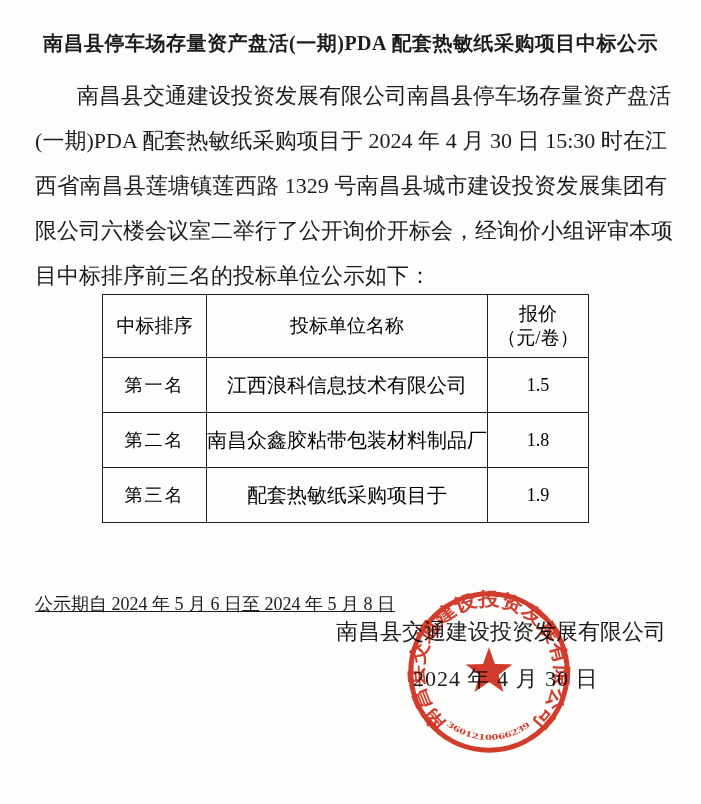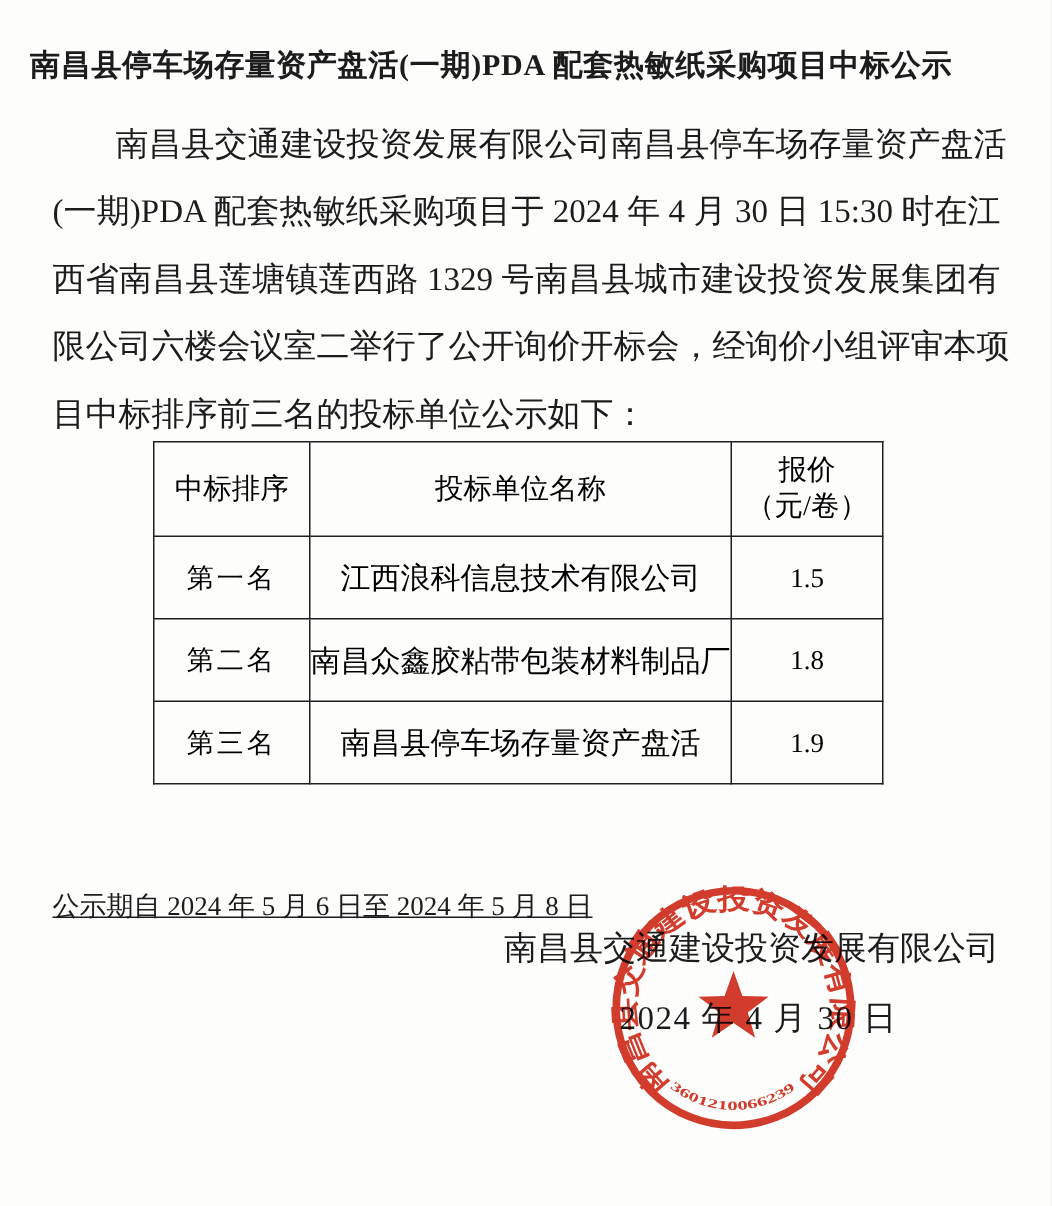--- a/index.html
+++ b/index.html
@@ -7,21 +7,21 @@
     position:relative;
     width:701px;height:804px;
     margin:0 auto;
     background:#fdfdfc;
     font-family:"Liberation Serif", serif;
     color:#1c1c1c;
     overflow:hidden;
   }
   .doc-title{
     position:absolute;top:30px;left:20px;right:20px;
-    text-align:left;
+    text-align:center;
     font-size:20px;font-weight:bold;
     letter-spacing:0.5px;
     white-space:nowrap;
   }
   .body-text{
     position:absolute;top:73px;left:35px;width:632px;
     font-size:22px;line-height:45px;
   }
   .para-line{
     text-align:justify;text-align-last:justify;
@@ -100,21 +100,21 @@
         <td class="c-company cell-company">江西浪科信息技术有限公司</td>
         <td class="c-price cell-price">1.5</td>
       </tr>
       <tr class="row">
         <td class="c-rank cell-rank">第二名</td>
         <td class="c-company cell-company">南昌众鑫胶粘带包装材料制品厂</td>
         <td class="c-price cell-price">1.8</td>
       </tr>
       <tr class="row">
         <td class="c-rank cell-rank">第三名</td>
-        <td class="c-company cell-company">南昌县停车场存量资产盘活</td>
+        <td class="c-company cell-company">配套热敏纸采购项目于</td>
         <td class="c-price cell-price">1.9</td>
       </tr>
     </tbody>
   </table>
 
   <div class="publicity-period">公示期自 2024 年 5 月 6 日至 2024 年 5 月 8 日</div>
 
   <div class="company-signature">南昌县交通建设投资发展有限公司</div>
 
   <div class="sign-date">2024 年 4 月 30 日</div>

